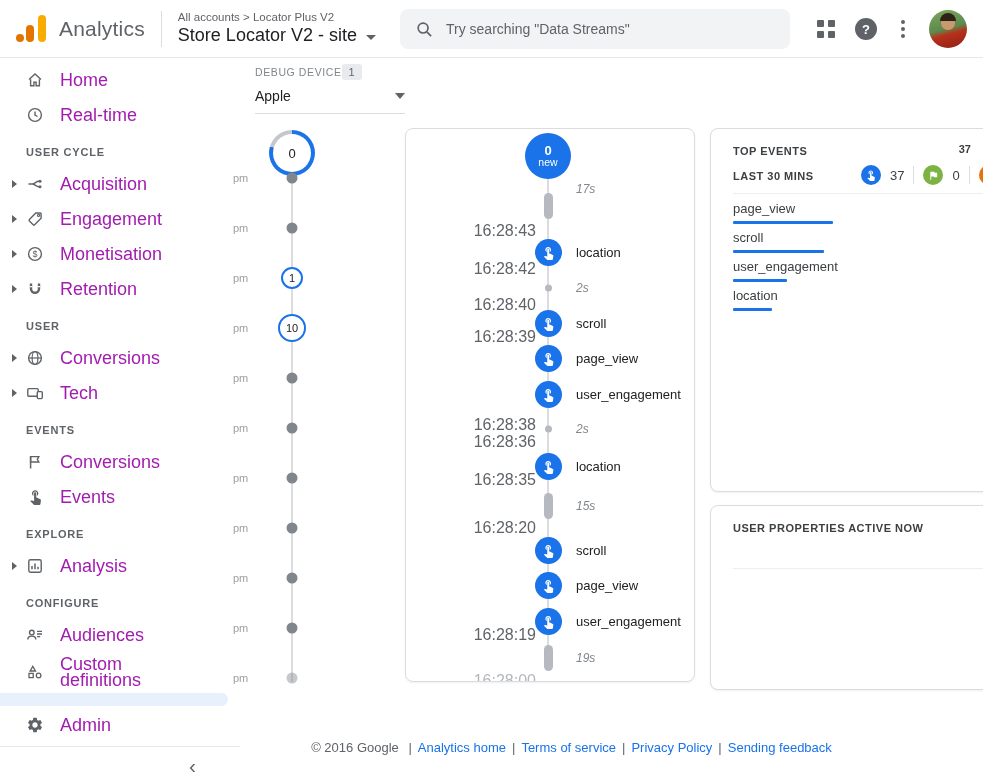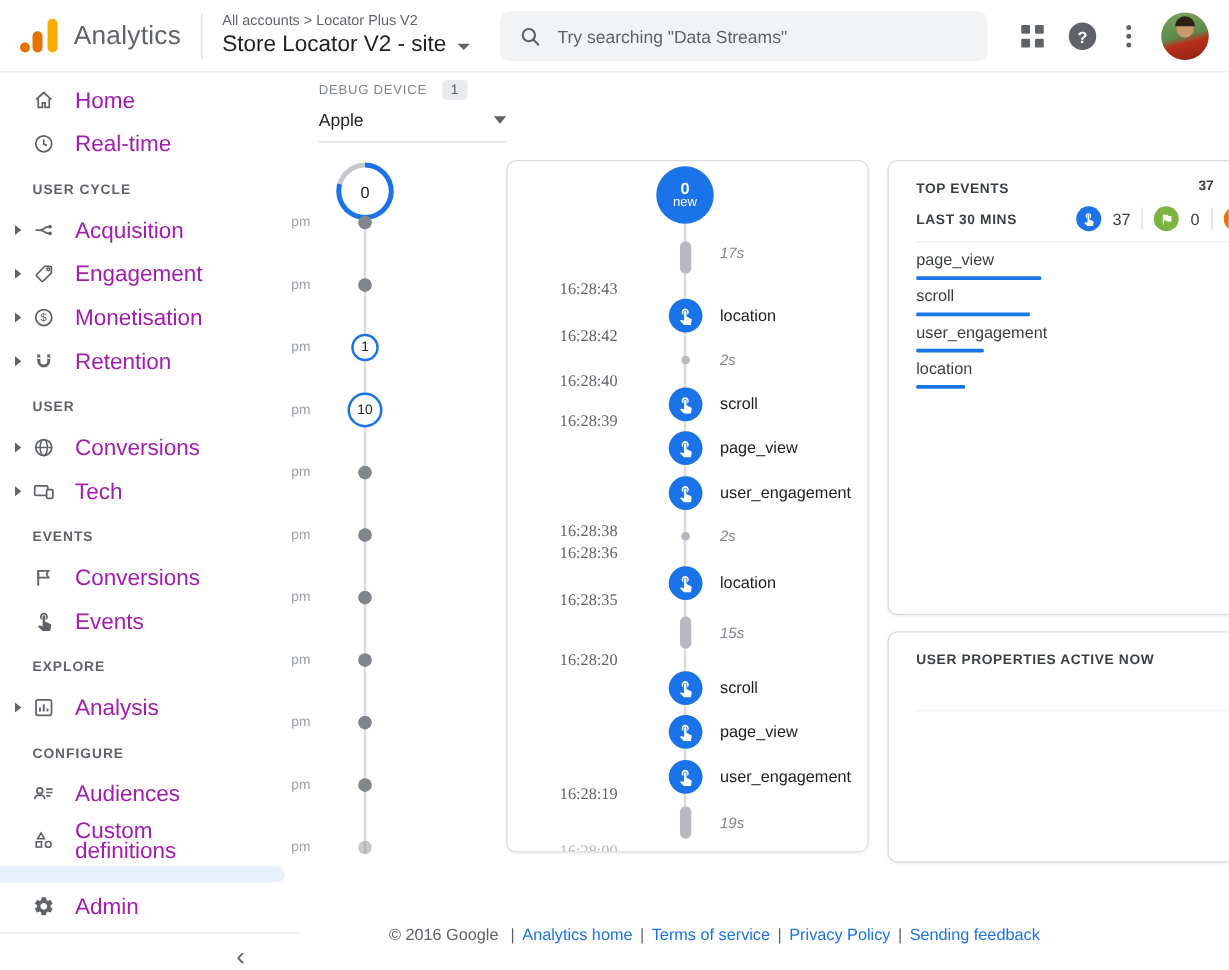--- a/index.html
+++ b/index.html
@@ -45,21 +45,21 @@
   .nav-row.tall { height:40px; }
   .nav-header { height:28px; margin-top:6px; display:flex; align-items:center; padding-left:26px;
     font-size:11px; font-weight:bold; color:#5f6368; letter-spacing:.8px; }
   .selected-pill { height:13px; width:228px; border-radius:0 10px 10px 0; background:#e8f0fe; margin:1px 0; cursor:pointer; }
   .sb-divider { height:1px; background:#e6e8ea; width:240px; margin-top:4px; }
   .collapse-row { height:36px; display:flex; align-items:center; justify-content:flex-end; padding-right:26px; }
   .collapse-btn { font-size:21px; color:#5f6368; cursor:pointer; line-height:1; }
 
   
   .debug-block { position:absolute; left:255px; top:64px; width:150px; }
-  .dbg-row1 { display:flex; align-items:center; gap:12px; }
+  .dbg-row1 { display:flex; align-items:center; gap:0; }
   .dbg-label { font-size:10.5px; color:#80868b; letter-spacing:.6px; }
   .dbg-badge { min-width:20px; height:16px; padding:0 5px; background:#e8eaed; border-radius:3px;
     font-size:11px; color:#5f6368; display:flex; align-items:center; justify-content:center; }
   .dbg-select { margin-top:8px; display:flex; align-items:center; justify-content:space-between;
     border-bottom:1px solid #dadce0; padding-bottom:9px; cursor:pointer; }
   .dbg-value { font-size:14px; color:#202124; }
   .dbg-caret { width:0; height:0; border-left:5px solid transparent; border-right:5px solid transparent; border-top:6px solid #5f6368; }
 
   
   .minutes { position:absolute; left:225px; top:128px; width:110px; height:562px; }
@@ -83,21 +83,21 @@
     border:1px solid #dadce0; border-radius:8px; box-shadow:0 1px 2px rgba(60,64,67,.08); overflow:hidden; }
   .events-card .vline { position:absolute; left:141px; top:30px; bottom:12px; width:2px; background:#dadce0; }
   .tl-item { position:absolute; left:0; width:100%; }
   .tl-start { left:119px; width:46px; height:46px; border-radius:50%; background:#1a73e8; color:#fff;
     display:flex; flex-direction:column; align-items:center; justify-content:center; line-height:1.05; }
   .tl-start .v { font-size:13px; font-weight:bold; }
   .tl-start .n { font-size:10.5px; }
   .tl-event-dot { position:absolute; left:129px; width:27px; height:27px; border-radius:50%; background:#1a73e8;
     display:flex; align-items:center; justify-content:center; cursor:pointer; }
   .tl-event-name { position:absolute; left:170px; font-size:13px; color:#202124; transform:translateY(-50%); }
-  .tl-time { position:absolute; left:0; width:130px; text-align:center; font-size:13px; color:#5f6368; transform:translateY(-50%);font-family:Liberation Serif, serif; }
+  .tl-time { position:absolute; left:0; width:130px; text-align:right; font-size:16px; color:#5f6368; transform:translateY(-50%); }
   .tl-time.faded { color:#b3b7bc; }
   .tl-capsule { position:absolute; left:138px; width:9px; height:26px; border-radius:5px; background:#b6bac0; transform:translateY(-50%); }
   .tl-gapdot { position:absolute; left:139px; width:7px; height:7px; border-radius:50%; background:#b6bac0; transform:translateY(-50%); }
   .tl-dur { position:absolute; left:170px; font-size:12px; font-style:italic; color:#80868b; transform:translateY(-50%); }
 
   
   .card { position:absolute; left:710px; width:288px; border:1px solid #dadce0; border-radius:8px;
     box-shadow:0 1px 2px rgba(60,64,67,.08); background:#fff; }
   .top-events { top:128px; height:364px; }
   .user-props { top:505px; height:185px; }
@@ -392,21 +392,21 @@
     </div>
   </div>
 
 <div class="events-card" id="eventsCard">
   <div class="vline"></div>
 <div class="tl-start tl-item" style="top:4px">
         <span class="v">0</span>
         <span class="n">new</span>
     </div>
     <div class="tl-capsule" style="top:77px"></div>
-    <div class="tl-dur" style="top:73px">17s</div>
+    <div class="tl-dur" style="top:60px">17s</div>
     <div class="tl-time" style="top:102px">16:28:43</div>
     <div class="tl-event-dot" style="top:110px">
         <svg width="15" height="15" viewBox="0 0 24 24">
         <path d="M9 11.24V7.5C9 6.12 10.12 5 11.5 5S14 6.12 14 7.5v3.74c1.21-.81 2-2.18 2-3.74C16 5.01 13.99 3 11.5 3S7 5.01 7 7.5c0 1.56.79 2.93 2 3.74zm9.84 4.63l-4.54-2.26c-.17-.07-.35-.11-.54-.11H13v-6c0-.83-.67-1.5-1.5-1.5S10 6.67 10 7.5v10.74l-3.43-.72c-.08-.01-.15-.03-.24-.03-.31 0-.59.13-.79.33l-.79.8 4.94 4.94c.27.27.65.44 1.06.44h6.79c.75 0 1.33-.55 1.44-1.28l.75-5.27c.01-.07.02-.14.02-.2 0-.62-.38-1.16-.91-1.38z" fill="#fff"></path>
       </svg>
     </div>
         <div class="tl-event-name" style="top:123px">location</div>
     <div class="tl-time" style="top:140px">16:28:42</div>
     <div class="tl-gapdot" style="top:159px"></div>
     <div class="tl-dur" style="top:159px">2s</div>

